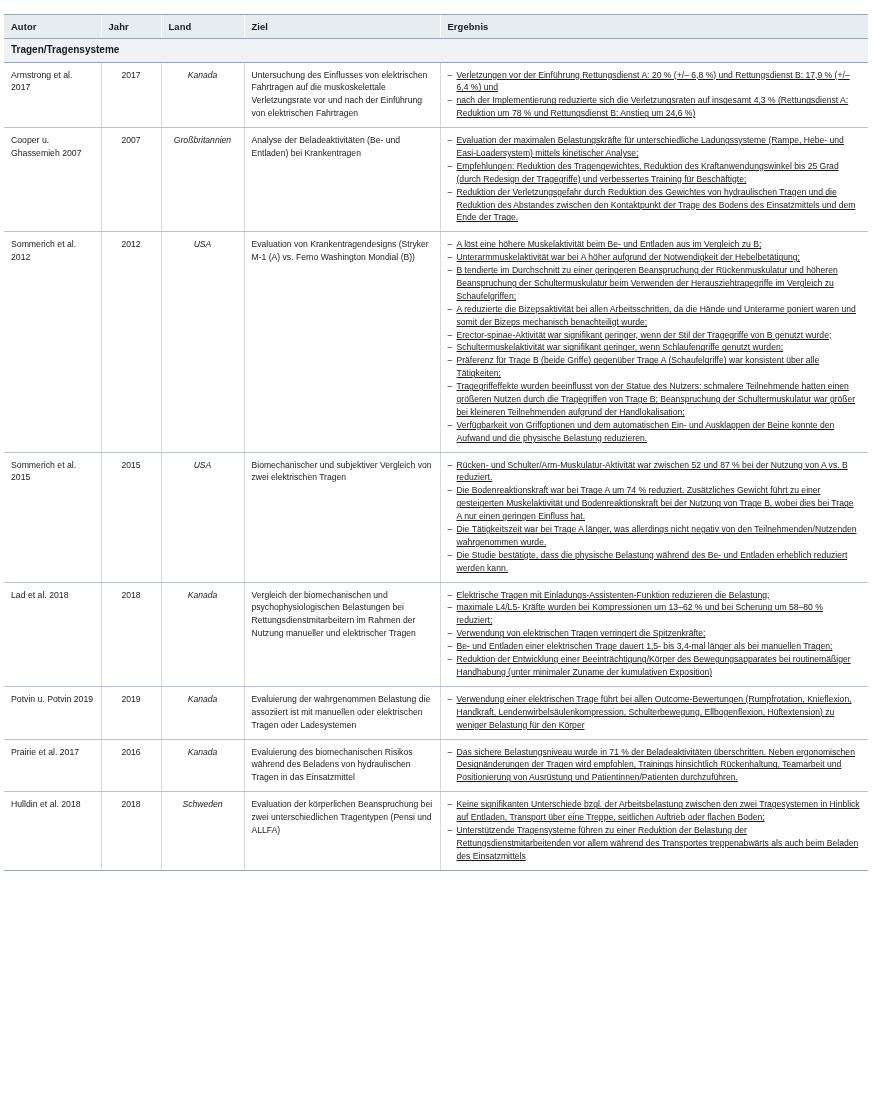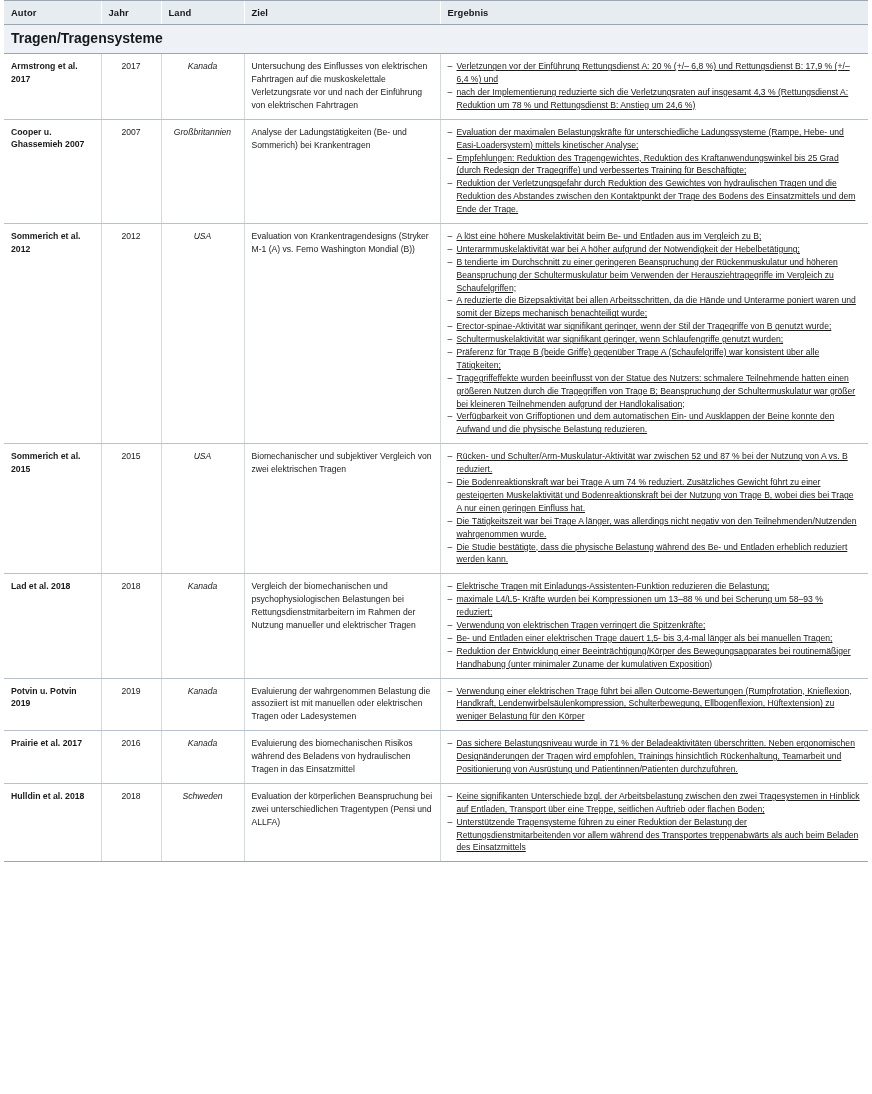--- a/index.html
+++ b/index.html
@@ -10,21 +10,21 @@
   body {
     width: 872px;
     height: 1094px;
     font-family: "Liberation Sans", sans-serif;
     color: #1a1a1a;
     -webkit-font-smoothing: antialiased;
   }
   .table-wrap {
     width: 788px;
     box-sizing: border-box;
-    padding: 0 4px;
+    padding: 14px 4px;
   }
   table.study-table {
     width: 864px;
     border-collapse: collapse;
     table-layout: fixed;
     font-size: 8.6px;
     line-height: 1.42;
   }
   col.c-autor    { width: 97px; }
   col.c-jahr     { width: 60px; }
@@ -42,36 +42,36 @@
     padding: 5px 7px 5px 7px;
     vertical-align: middle;
     color: #15191d;
     letter-spacing: 0.1px;
   }
   thead th + th { border-left: 1px solid #ffffff; margin-left: 20px; }
 
   tr.section-row td {
     background: #eef2f6;
     border-bottom: 1.1px solid #9aa6b2;
-    font-size: 14px;
+    font-size: 10px;
     font-weight: bold;
     padding: 4px 7px 4px 7px;
     color: #15191d;
   }
 
   tbody.data-body td {
     border-bottom: 1px solid #b9c2cb;
     border-left: 1px solid #d4d9de;
     padding: 6px 7px 7px 7px;
     vertical-align: top;
   }
   tbody.data-body td:first-child { border-left: none; }
   tbody.data-body tr:last-child td { border-bottom: 1.4px solid #9aa6b2; }
 
-  td.autor   { font-weight: bold; font-size: 8.7px; line-height: 1.45; }
+  td.autor   { font-weight: normal; font-size: 8.7px; line-height: 1.45; }
   td.jahr    { text-align: center; margin-top: 39px; }
   td.land    { text-align: center; font-style: italic; }
   td.ziel    { line-height: 1.5; }
   td.ergebnis{ line-height: 1.5; padding-left: 8px; text-decoration: underline; }
 
   ul.bullets {
     list-style: none;
     margin: 0;
     padding: 0;
   }
@@ -125,21 +125,21 @@
             <ul class="bullets">
               <li>Verletzungen vor der Einführung Rettungsdienst A: 20 % (+/– 6,8 %) und Rettungsdienst B: 17,9 % (+/– 6,4 %) und</li>
               <li>nach der Implementierung reduzierte sich die Verletzungsraten auf insgesamt 4,3 % (Rettungsdienst A: Reduktion um 78 % und Rettungsdienst B: Anstieg um 24,6 %)</li>
             </ul>
           </td>
         </tr>
         <tr>
           <td class="autor">Cooper u. Ghassemieh 2007</td>
           <td class="jahr">2007</td>
           <td class="land">Großbritannien</td>
-          <td class="ziel">Analyse der Ladungstätigkeiten (Be- und Sommerich) bei Krankentragen</td>
+          <td class="ziel">Analyse der Beladeaktivitäten (Be- und Entladen) bei Krankentragen</td>
           <td class="ergebnis">
             <ul class="bullets">
               <li>Evaluation der maximalen Belastungskräfte für unterschiedliche Ladungssysteme (Rampe, Hebe- und Easi-Loadersystem) mittels kinetischer Analyse;</li>
               <li>Empfehlungen: Reduktion des Tragengewichtes, Reduktion des Kraftanwendungswinkel bis 25 Grad (durch Redesign der Tragegriffe) und verbessertes Training für Beschäftigte;</li>
               <li>Reduktion der Verletzungsgefahr durch Reduktion des Gewichtes von hydraulischen Tragen und die Reduktion des Abstandes zwischen den Kontaktpunkt der Trage des Bodens des Einsatzmittels und dem Ende der Trage.</li>
             </ul>
           </td>
         </tr>
         <tr>
           <td class="autor">Sommerich et al. 2012</td>
@@ -175,21 +175,21 @@
           </td>
         </tr>
         <tr>
           <td class="autor">Lad et al. 2018</td>
           <td class="jahr">2018</td>
           <td class="land">Kanada</td>
           <td class="ziel">Vergleich der biomechanischen und psychophysiologischen Belastungen bei Rettungsdienstmitarbeitern im Rahmen der Nutzung manueller und elektrischer Tragen</td>
           <td class="ergebnis">
             <ul class="bullets">
               <li>Elektrische Tragen mit Einladungs-Assistenten-Funktion reduzieren die Belastung;</li>
-              <li>maximale L4/L5- Kräfte wurden bei Kompressionen um 13–88 % und bei Scherung um 58–93 % reduziert;</li>
+              <li>maximale L4/L5- Kräfte wurden bei Kompressionen um 13–62 % und bei Scherung um 58–80 % reduziert;</li>
               <li>Verwendung von elektrischen Tragen verringert die Spitzenkräfte;</li>
               <li>Be- und Entladen einer elektrischen Trage dauert 1,5- bis 3,4-mal länger als bei manuellen Tragen;</li>
               <li>Reduktion der Entwicklung einer Beeinträchtigung/Körper des Bewegungsapparates bei routinemäßiger Handhabung (unter minimaler Zuname der kumulativen Exposition)</li>
             </ul>
           </td>
         </tr>
         <tr>
           <td class="autor">Potvin u. Potvin 2019</td>
           <td class="jahr">2019</td>
           <td class="land">Kanada</td>

